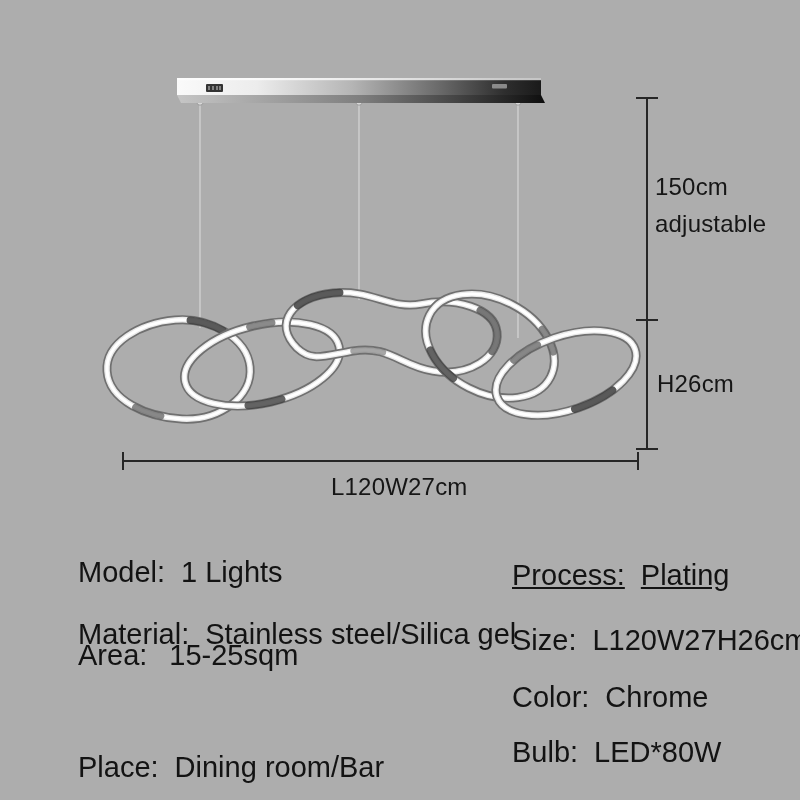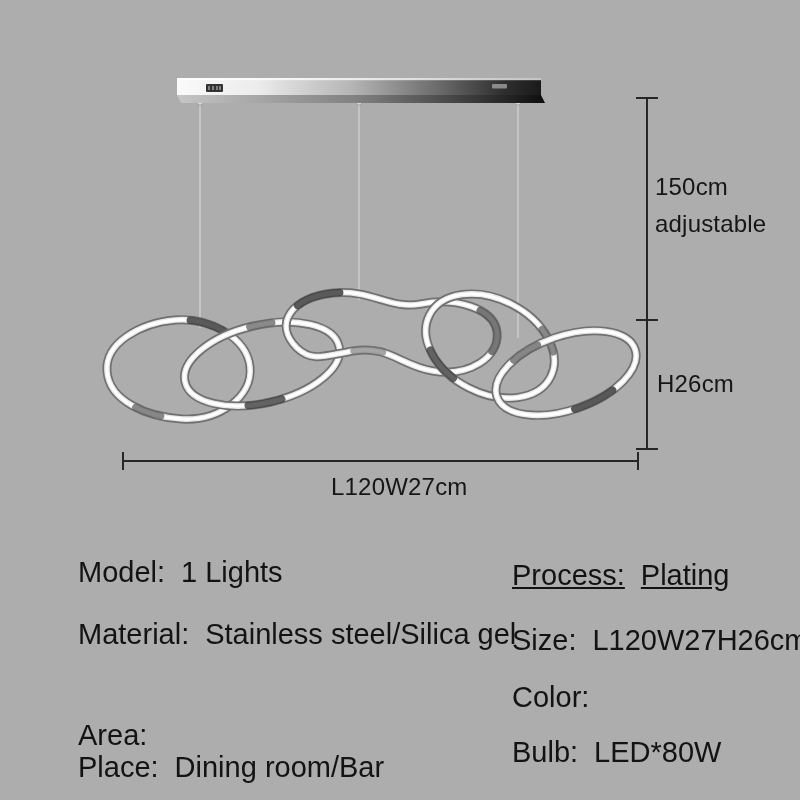--- a/index.html
+++ b/index.html
@@ -151,37 +151,39 @@
 <div>
 
   <div class="spec-row" style="left:78px;top:557px;text-align:right;">
     <span class="label">Model:</span>
     <span class="value">1 Lights</span>
   </div>
   <div class="spec-row" style="left:78px;top:619px;">
     <span class="label">Material:</span>
     <span class="value">Stainless steel/Silica gel</span>
   </div>
-  <div class="spec-row" style="left:78px;top:720px;gap:6px;">
+  <div class="spec-row" style="left:78px;top:640px;gap:6px;">
     <span class="label">Area:</span>
+    <span class="value">15-25sqm</span>
   </div>
   <div class="spec-row" style="left:78px;top:735px;margin-top:17px;">
     <span class="label">Place:</span>
     <span class="value">Dining room/Bar</span>
   </div>
 
   <div class="spec-row" style="left:512px;top:560px;text-decoration:underline;">
     <span class="label">Process:</span>
     <span class="value">Plating</span>
   </div>
   <div class="spec-row" style="left:512px;top:625px;">
     <span class="label">Size:</span>
     <span class="value">L120W27H26cm</span>
   </div>
   <div class="spec-row" style="left:512px;top:682px;align-items:flex-end;">
     <span class="label">Color:</span>
+    <span class="value">Chrome</span>
   </div>
   <div class="spec-row" style="left:512px;top:737px;">
     <span class="label">Bulb:</span>
     <span class="value">LED*80W</span>
   </div>
 
 </div>
 
 </body></html>

